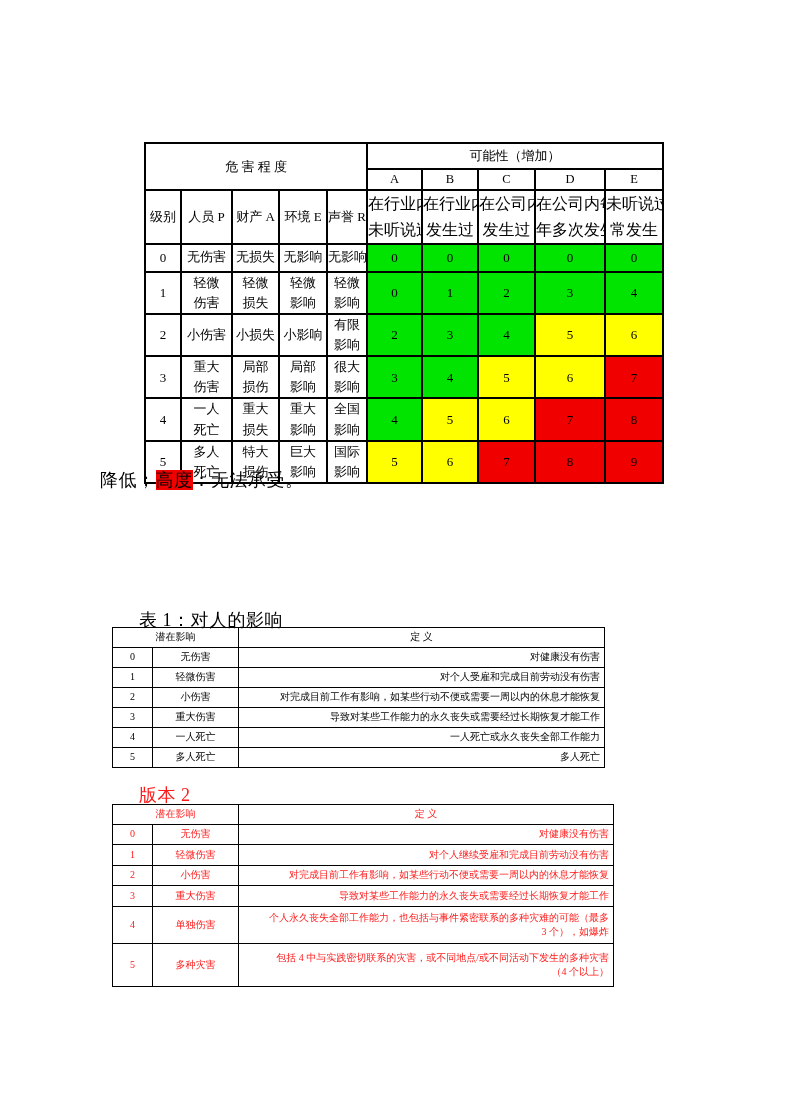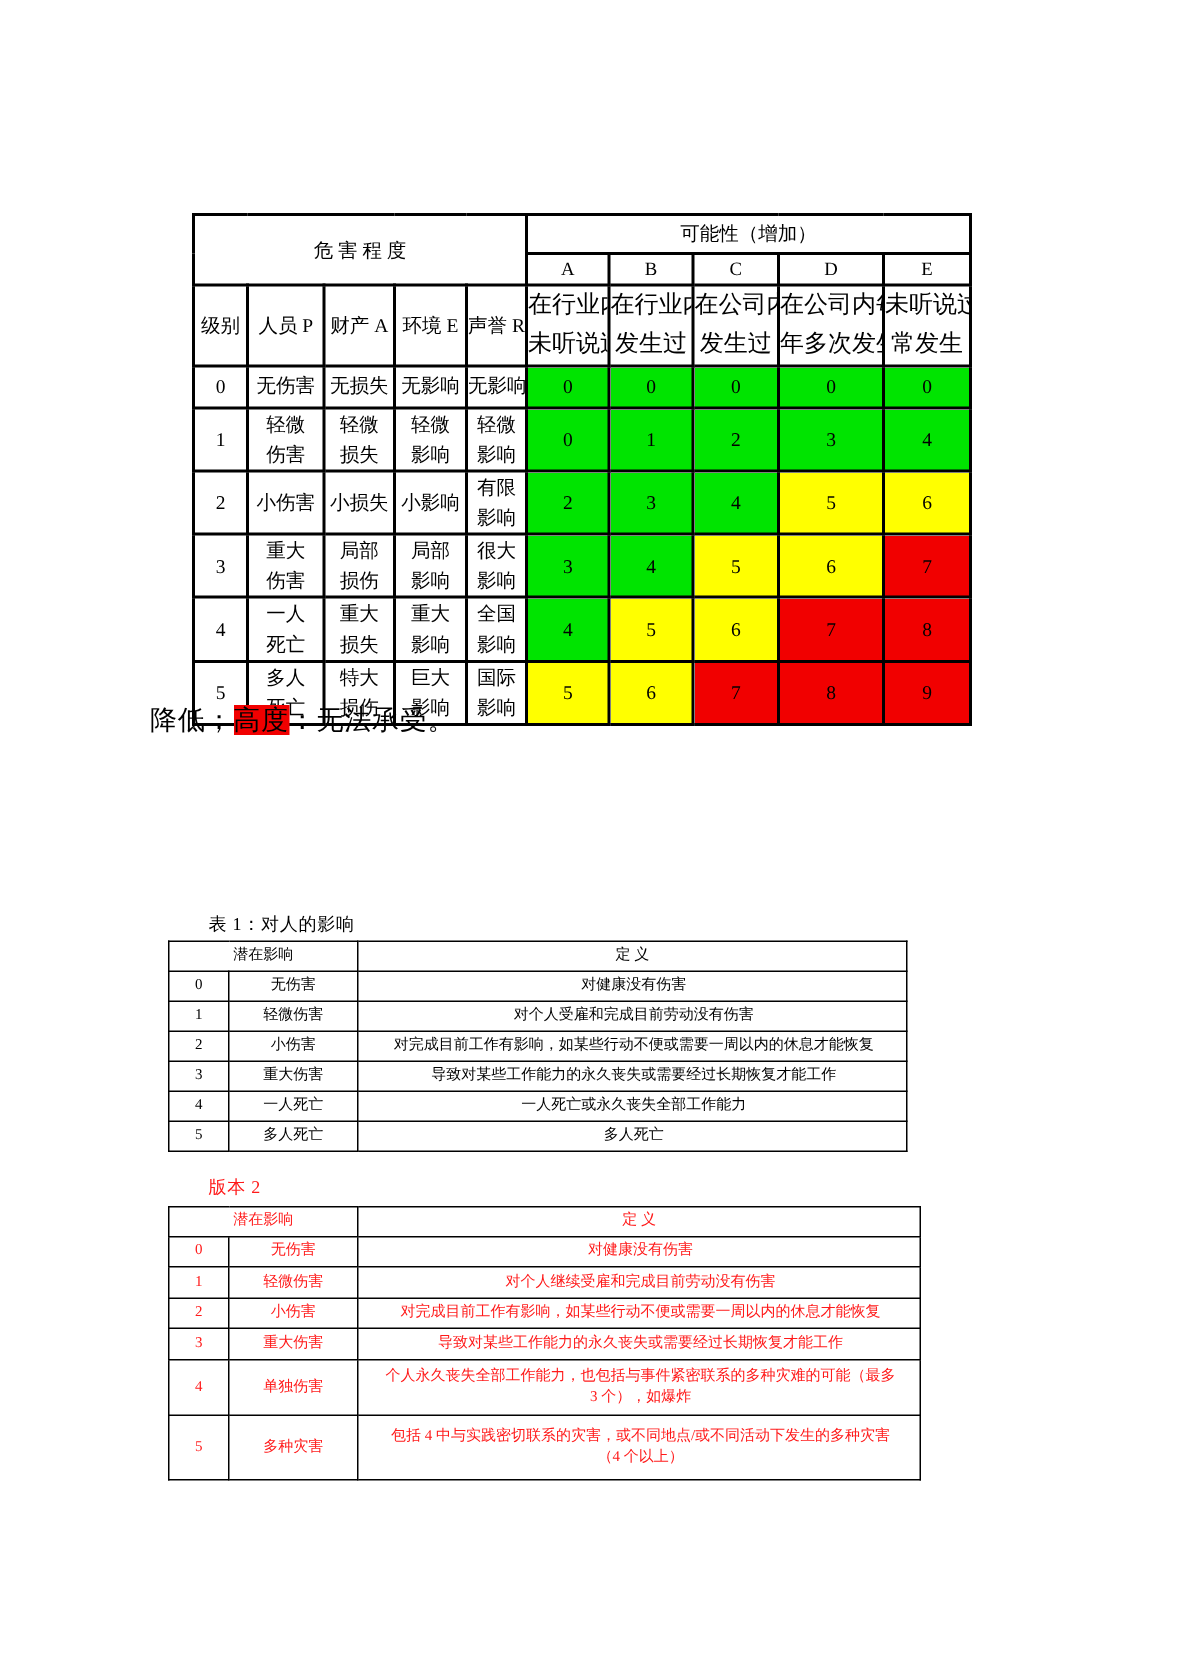--- a/index.html
+++ b/index.html
@@ -8,21 +8,21 @@
     width: 792px; height: 1120px;
     position: relative;
     font-family: "Liberation Serif", "DejaVu Serif", serif;
     color: #000;
     overflow: hidden;
   }
   .page { position: absolute; inset: 0; background: #fff; }
 
   
   table { border-collapse: collapse; table-layout: fixed; }
-  .matrix { position: absolute; left: 128px; top: 142px; width: 518px; }
+  .matrix { position: absolute; left: 144px; top: 142px; width: 518px; }
   .matrix td {
     border: 2px solid #000;
     text-align: center; vertical-align: middle;
     font-size: 13px; line-height: 1.5;
     padding: 0; overflow: hidden;
   }
   .matrix tr.h1 { height: 26px; }
   .matrix tr.h2 { height: 17px; }
   .matrix tr.h2 td { font-size: 12.5px; }
   .matrix tr.h3 { height: 32px; margin-left: 12px; }
@@ -37,37 +37,37 @@
     position: absolute; left: 100px; top: 461px; width: 600px;
     font-size: 18px; line-height: 38px; letter-spacing: 0.5px;
   }
   .pline { white-space: nowrap; }
   .pline.indent { text-indent: 36px; }
   .hl-red    { background: var(--red); }
   .hl-yellow { background: var(--yellow); }
   .hl-green  { background: var(--green); }
 
   
-  .caption { position: absolute; font-size: 12px; letter-spacing: 0.5px; }
+  .caption { position: absolute; font-size: 18px; letter-spacing: 0.5px; }
   #t1cap { left: 139px; top: 608px; }
   #t2cap { left: 139px; top: 783px; color: var(--redtext); }
 
   
   .dtable { position: absolute; }
   .t1 { left: 112px; top: 627px; width: 492px; }
   .t2 { left: 112px; top: 804px; width: 501px; color: var(--redtext); }
   .dtable td {
     border: 1.5px solid #000;
     font-size: 10px; line-height: 1.45;
     vertical-align: middle; padding: 0; overflow: hidden;
   }
   .dtable tr.dh td { height: 20px; text-align: center; }
   .dtable td.lv { text-align: center; }
   .dtable td.im { text-align: center; }
-  .dtable td.df { text-align: center; padding: 1px 4px 1px 6px; white-space: pre-wrap; }
+  .dtable td.df { text-align: right; padding: 1px 4px 1px 6px; white-space: pre-wrap; }
 </style>
 </head>
 <body>
 
 <div class="page">
 
   <table class="matrix">
     <colgroup>
       <col style="width:36px">
         <col style="width:51px">

